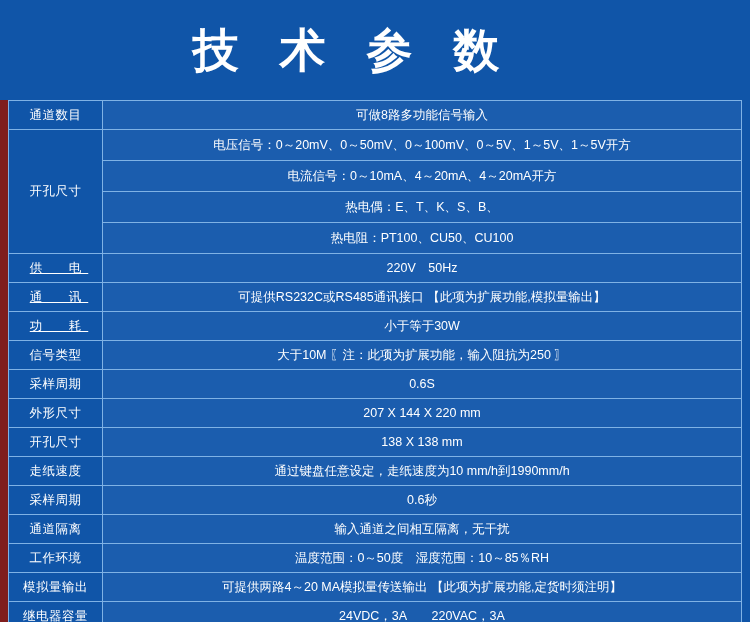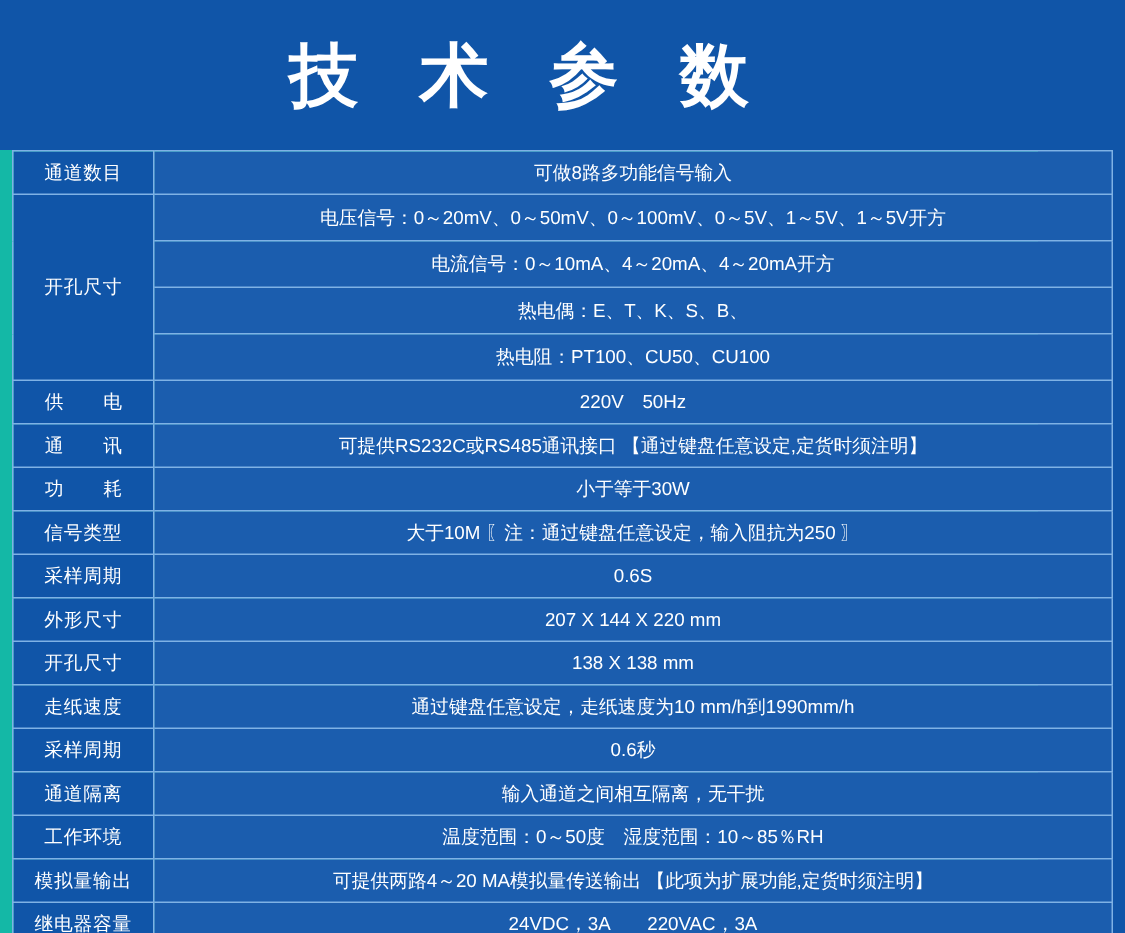--- a/index.html
+++ b/index.html
@@ -10,21 +10,21 @@
     width: 750px;
     height: 622px;
     background: #1055a8;
     font-family: "Liberation Sans", sans-serif;
     overflow: hidden;
   }
   #page {
     position: relative;
     width: 692px;
     height: 622px;
-    background: #14b8a6;
+    background: #7f1d1d;
     box-sizing: border-box;
   }
   
   .title-bar {
     height: 100px;
     display: flex;
     align-items: center;
     justify-content: center;
     background: #1055a8;
   }
@@ -60,20 +60,21 @@
     width: 94px;
     text-align: center;
     font-size: 13.5px;
     letter-spacing: 0.5px;
     background: #1055a8;
     white-space: nowrap;
   }
   td.label.wide-space {
     letter-spacing: 7px;
     text-indent: 7px;
+    text-decoration: underline;
   }
   td.value {
     text-align: center;
     background: #1b5dae;
     padding-left: 10px;
   }
   td.value.sub {
     height: 31px;
   }
 </style>
@@ -109,31 +110,31 @@
           <td class="value sub">热电阻：PT100、CU50、CU100</td>
         </tr>
 
         <tr>
           <td class="label wide-space">供　电</td>
           <td class="value">220V　50Hz</td>
         </tr>
 
         <tr>
           <td class="label wide-space">通　讯</td>
-          <td class="value">可提供RS232C或RS485通讯接口 【通过键盘任意设定,定货时须注明】</td>
+          <td class="value">可提供RS232C或RS485通讯接口 【此项为扩展功能,模拟量输出】</td>
         </tr>
 
         <tr>
           <td class="label wide-space">功　耗</td>
           <td class="value">小于等于30W</td>
         </tr>
 
         <tr>
           <td class="label">信号类型</td>
-          <td class="value">大于10M 〖注：通过键盘任意设定，输入阻抗为250 〗</td>
+          <td class="value">大于10M 〖注：此项为扩展功能，输入阻抗为250 〗</td>
         </tr>
 
         <tr>
           <td class="label">采样周期</td>
           <td class="value">0.6S</td>
         </tr>
 
         <tr>
           <td class="label">外形尺寸</td>
           <td class="value">207 X 144 X 220 mm</td>

